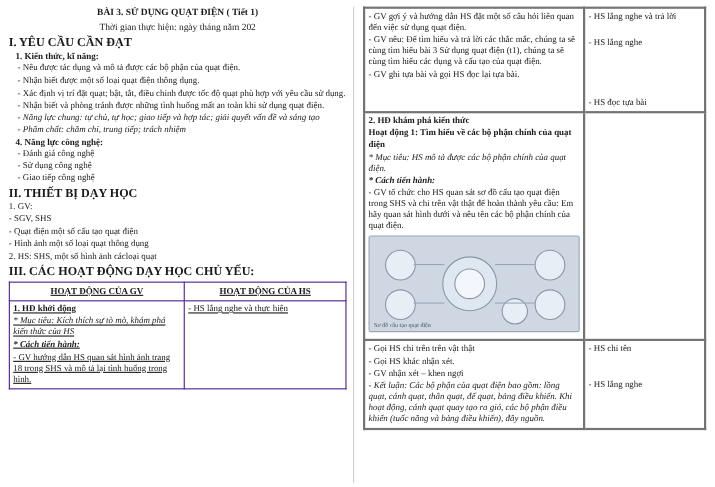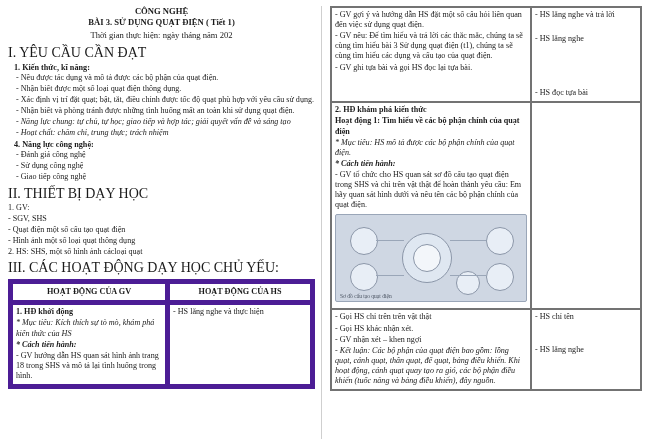--- a/index.html
+++ b/index.html
@@ -31,35 +31,36 @@
   .center{text-align:center;}
   .b{font-weight:bold;}
   .i{font-style:italic;}
 
   .title-block{margin-bottom:2px;}
   .title-block div{font-size:8.6px;line-height:1.3;}
   .title-main{font-weight:bold;}
   .meta{font-size:7.6px;margin-top:2px;margin-bottom:3px;}
 
   h1.sec{
-    font-size:14px;font-weight:normal;margin:3px 0 1px 0;
+    font-size:11px;font-weight:bold;margin:3px 0 1px 0;
   }
   .lvl2{font-size:8.2px;font-weight:bold;margin:2px 0 1px 0;padding-left:6px;}
   p{margin:0 0 1px 0;font-size:8.1px;line-height:1.25;}
   .ind{padding-left:8px;}
 
   table.act{
     width:100%;border-collapse:collapse;margin-top:3px;
   }
   table.act td,table.act th{
-    border:5px solid #4c1d95;
+    border:1px solid #4c1d95;
     vertical-align:top;
     padding:2px 3px;
     font-size:8.1px;
     line-height:1.25;
+    text-decoration:underline;
   }
   table.act th{
     text-align:center;font-weight:bold;font-size:8.2px;padding:3px 2px;
   }
   .cell-gv{width:52%;}
   .cell-hs{width:48%;}
 
   
   table.right{
     width:100%;border-collapse:collapse;
@@ -105,35 +106,34 @@
   }
 </style>
 </head>
 <body>
 
 <div class="page">
 
   <div class="col col-left">
 
     <div class="title-block">
-      <div class="center title-main">CÔNG NGHỆ</div>
       <div class="center title-main">BÀI 3. SỬ DỤNG QUẠT ĐIỆN ( Tiết 1)</div>
       <div class="center meta">Thời gian thực hiện: ngày      tháng      năm 202</div>
     </div>
 
     <h1 class="sec">I. YÊU CẦU CẦN ĐẠT</h1>
 
     <div class="lvl2">1. Kiến thức, kĩ năng:</div>
     <p class="ind">- Nêu được tác dụng và mô tả được các bộ phận của quạt điện.</p>
     <p class="ind">- Nhận biết được một số loại quạt điện thông dụng.</p>
     <p class="ind">- Xác định vị trí đặt quạt; bật, tắt, điều chỉnh được tốc độ quạt phù hợp với yêu cầu sử dụng.</p>
     <p class="ind">- Nhận biết và phòng tránh được những tình huống mất an toàn khi sử dụng quạt điện.</p>
 
     <p class="ind i">- Năng lực chung: tự chủ, tự học; giao tiếp và hợp tác; giải quyết vấn đề và sáng tạo</p>
-    <p class="ind i">- Hoạt chất: chăm chỉ, trung thực; trách nhiệm</p>
+    <p class="ind i">- Phẩm chất: chăm chỉ, trung tiếp; trách nhiệm</p>
 
     <div class="lvl2">4. Năng lực công nghệ:</div>
     <p class="ind">- Đánh giá công nghệ</p>
     <p class="ind">- Sử dụng công nghệ</p>
     <p class="ind">- Giao tiếp công nghệ</p>
 
     <h1 class="sec">II. THIẾT BỊ DẠY HỌC</h1>
     <p>1. GV:</p>
     <p>- SGV, SHS</p>
     <p>- Quạt điện một số cấu tạo quạt điện</p>

